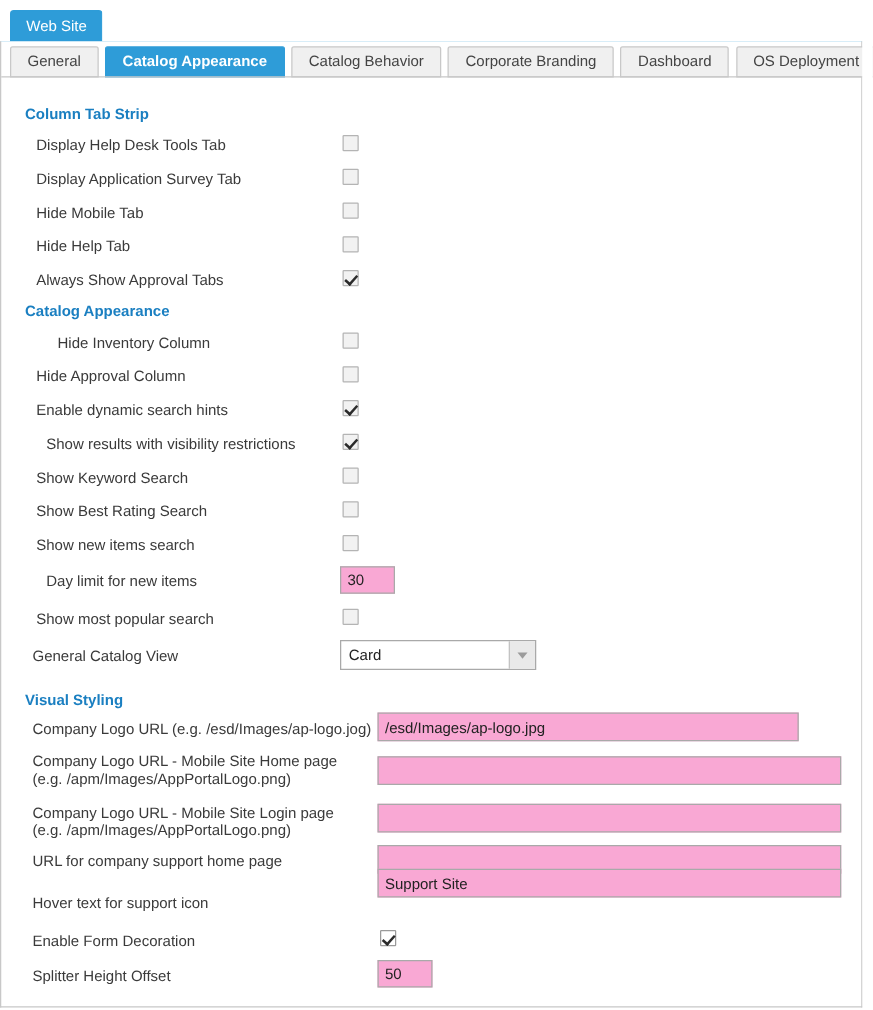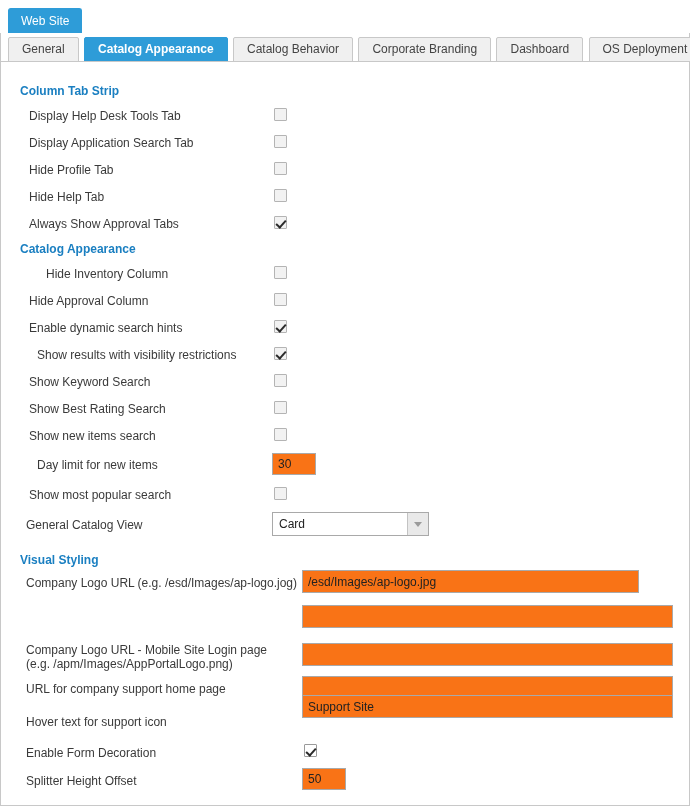--- a/index.html
+++ b/index.html
@@ -144,21 +144,21 @@
   }
   .cb.white {
     background: #ffffff;
     border: 1px solid #9a9a9a;
   }
   
   .txt {
     position: absolute;
     box-sizing: border-box;
     border: 1px solid #a9a9a9;
-    background: #f97316;
+    background: #f9a8d4;
     font-family: "Liberation Sans", sans-serif;
     font-size: 12px;
     color: #222222;
     padding: 0 5px;
     height: 22px;
     line-height: 20px;
     outline: none;
   }
   .txt.tall {
     height: 23px;
@@ -239,24 +239,24 @@
   </div>
   <div class="tabstrip-underline"></div>
 
   <div class="form">
 
     <div class="section-title" style="top:22px;">Column Tab Strip</div>
 
     <div class="row-label" style="left:29px; top:47px;">Display Help Desk Tools Tab</div>
     <div class="cb" style="left:274px; top:46px;"></div>
 
-    <div class="row-label" style="left:29px; top:74px;">Display Application Search Tab</div>
+    <div class="row-label" style="left:29px; top:74px;">Display Application Survey Tab</div>
     <div class="cb" style="left:274px; top:73px;"></div>
 
-    <div class="row-label" style="left:29px; top:101px;">Hide Profile Tab</div>
+    <div class="row-label" style="left:29px; top:101px;">Hide Mobile Tab</div>
     <div class="cb" style="left:274px; top:100px;"></div>
 
     <div class="row-label" style="left:29px; top:128px;">Hide Help Tab</div>
     <div class="cb" style="left:274px; top:127px;"></div>
 
     <div class="row-label" style="left:29px; top:155px;">Always Show Approval Tabs</div>
     <div class="cb on" style="left:274px; top:154px;"></div>
 
     <div class="section-title" style="top:180px;">Catalog Appearance</div>
 
@@ -293,20 +293,21 @@
       <span class="btn">
           <span class="arw"></span>
         </span>
     </div>
 
     <div class="section-title" style="top:491px;">Visual Styling</div>
 
     <div class="row-label" style="left:26px; top:514px;">Company Logo URL (e.g. /esd/Images/ap-logo.jog)</div>
     <input class="txt tall" style="left: 302px; top: 508px; width: 337px;" value="/esd/Images/ap-logo.jpg">
 
+    <div class="row-label" style="left:26px; top:540px; width:260px;">Company Logo URL - Mobile Site Home page (e.g. /apm/Images/AppPortalLogo.png)</div>
     <input class="txt tall" style="left: 302px; top: 543px; width: 371px;" value="">
 
     <div class="row-label" style="left:26px; top:581px; width:260px;">Company Logo URL - Mobile Site Login page (e.g. /apm/Images/AppPortalLogo.png)</div>
     <input class="txt tall" style="left: 302px; top: 581px; width: 371px;" value="">
 
     <div class="row-label" style="left:26px; top:620px;">URL for company support home page</div>
     <input class="txt tall" style="left: 302px; top: 614px; width: 371px;" value="">
 
     <div class="row-label" style="left:26px; top:653px;">Hover text for support icon</div>
     <input class="txt tall" style="left: 302px; top: 633px; width: 371px;" value="Support Site">

